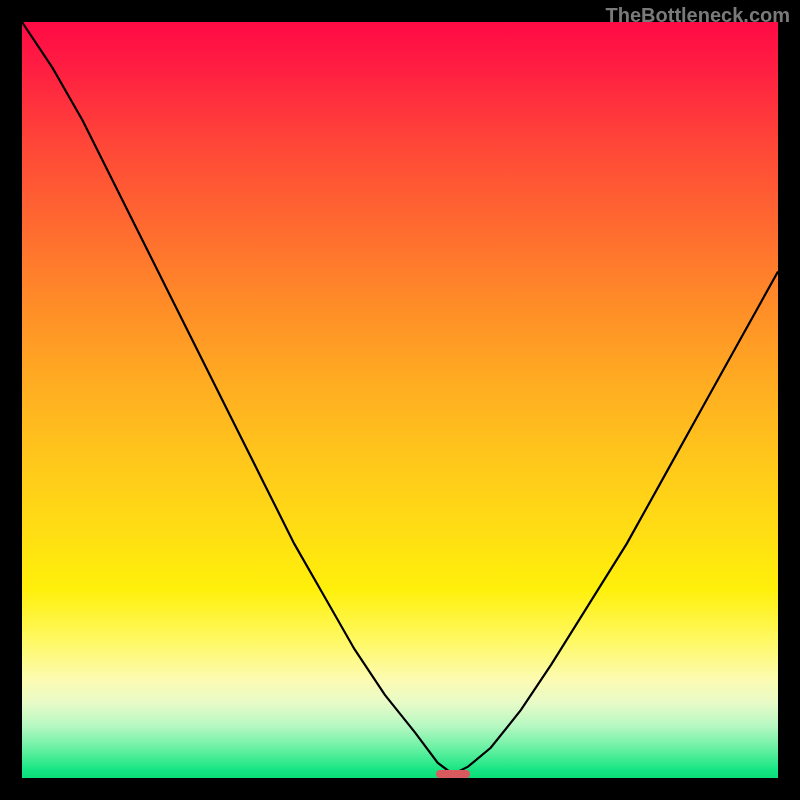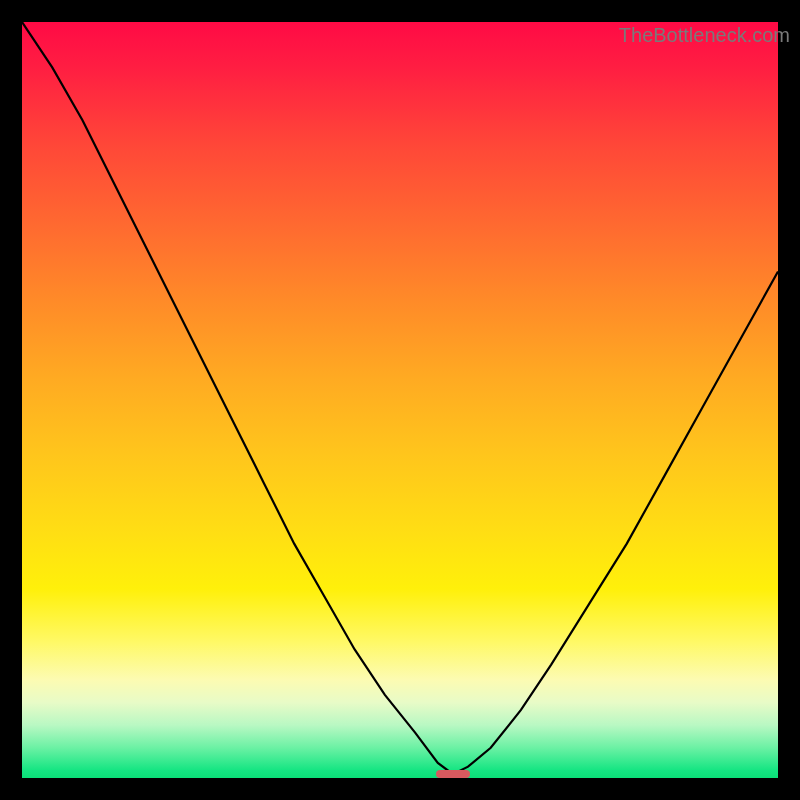--- a/index.html
+++ b/index.html
@@ -16,23 +16,22 @@
     width: 800px;
     height: 800px;
     background: #000;
   }
   .watermark {
     position: absolute;
     top: 4px;
     right: 10px;
     color: #7a7a7a;
     font-size: 20px;
-    font-weight: 400;
+    font-weight: 700;
     z-index: 10;
-    margin-top: 20px;
   }
   .plot-area {
     position: absolute;
     left: 22px;
     top: 22px;
     width: 756px;
     height: 756px;
     overflow: hidden;
   }
   .gradient-fill {

